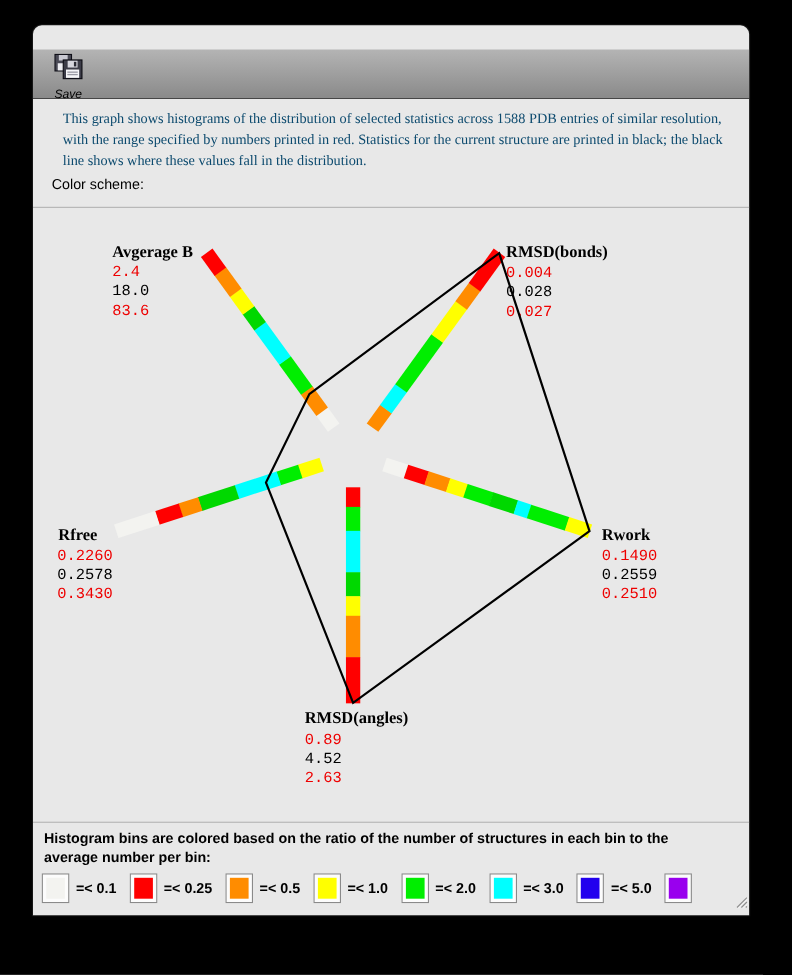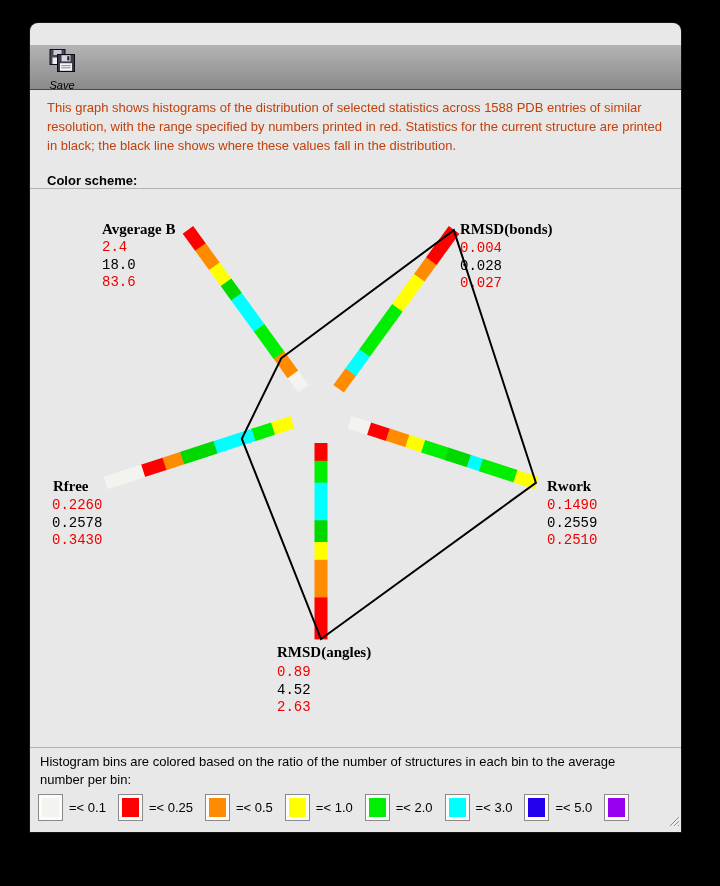--- a/index.html
+++ b/index.html
@@ -19,38 +19,38 @@
   .lozenge{position:absolute;right:12px;top:6px;width:20px;height:11px;border-radius:6px;
     border:1px solid #6d6d6d;background:linear-gradient(#b9b9b9,#e6e6e6);box-sizing:border-box;}
   
   .toolbar{position:absolute;left:0;top:22px;width:651px;height:45px;
     background:linear-gradient(#b4b4b4,#8a8a8a);border-bottom:1px solid #464646;box-sizing:border-box;font-style:italic;}
   .save-btn{position:absolute;left:13px;top:3px;width:38px;height:40px;display:flex;flex-direction:column;
     align-items:center;justify-content:flex-start;cursor:default;}
   .save-label{font-size:11px;color:#000;margin-top:1px;}
   
   .section-info{position:absolute;left:0;top:68px;width:651px;height:97px;}
-  .desc{position:absolute;left:17px;top:7px;width:618px;font-size:13px;line-height:19px;color:#c2410c;}
-  .cs-row{position:absolute;left:17px;top:82px;display:flex;align-items:flex-start;font-weight:bold;}
+  .desc{position:absolute;left:27px;top:7px;width:618px;font-size:13px;line-height:19px;color:#0c4a6e;font-family:Liberation Serif, serif;}
+  .cs-row{position:absolute;left:17px;top:69px;display:flex;align-items:flex-start;}
   .cs-label{font-size:13px;color:#000;margin-right:16px;}
   .popup{position:relative;width:227px;height:22px;border:1px solid #7a7a7a;border-radius:6px;
     background:linear-gradient(#ffffff,#cfcfcf);box-sizing:border-box;}
   .popup-text{position:absolute;left:10px;top:0;line-height:20px;font-size:13px;color:#000;}
   .popup-cap{position:absolute;right:0;top:0;width:21px;height:20px;border-radius:0 5px 5px 0;
     background:linear-gradient(#a9c9f7,#4a78d6);border-left:1px solid #7d96c8;}
   .arr{position:absolute;left:6px;width:0;height:0;border-left:4px solid transparent;border-right:4px solid transparent;}
   .arr.up{top:3px;border-bottom:5px solid #fff;}
   .arr.down{bottom:3px;border-top:5px solid #fff;}
   .sep{position:absolute;left:0;width:651px;height:1px;background:#b3b3b3;}
   
   .plot{position:absolute;left:0;top:166px;width:551px;height:558px;}
   .axis-label{font-family:"Liberation Serif",serif;font-weight:bold;font-size:15px;}
   .axis-value{font-family:"Liberation Mono",monospace;font-size:14px;}
   
-  .legend{position:absolute;left:0;top:725px;width:528px;height:84px;}
+  .legend{position:absolute;left:0;top:725px;width:528px;height:84px;font-weight:bold;}
   .legend-text{position:absolute;left:10px;top:5px;width:600px;font-size:13px;line-height:18px;color:#000;}
   .bins-row{position:absolute;left:8px;top:46px;display:flex;align-items:flex-start;gap:12px;}
   .bin{display:flex;align-items:center;gap:6px;}
   .bin-box{display:block;width:17px;height:19px;border:1px solid #8a8a8a;background:#fcfcfc;padding:3px;}
   .bin-fill{display:block;width:100%;height:100%;}
   .bin-label{font-size:13px;color:#000;white-space:nowrap;}
   .resize-grip{position:absolute;right:1px;bottom:1px;}
 </style>
 </head>
 <body>

